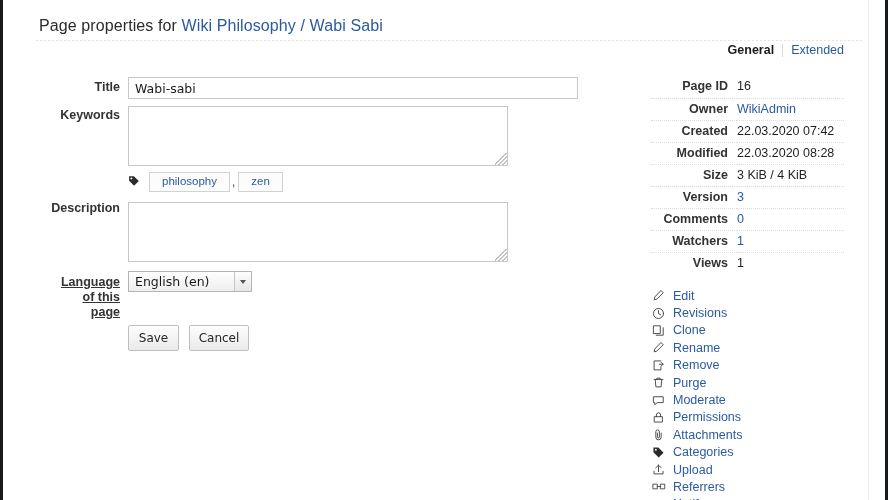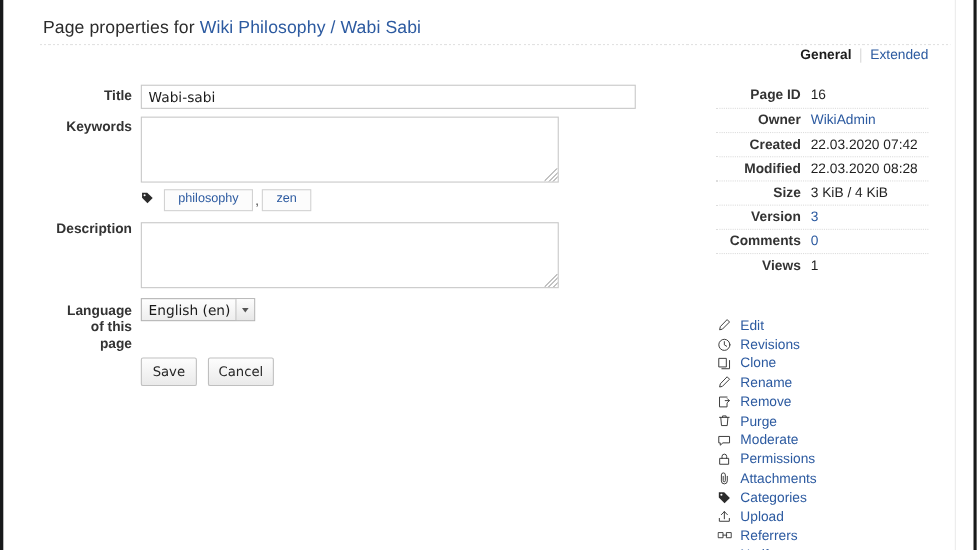--- a/index.html
+++ b/index.html
@@ -99,21 +99,21 @@
   }
   .tag-sep { font-size: 12px; color: #444; padding: 0 3px 0 2px; }
   
   .sel-wrap {
     position: absolute;
     display: flex;
     align-items: stretch;
     border: 1px solid #b4b4b4;
     background: linear-gradient(#fefefe,#eeeeee);
     height: 21px;
-    width: 104px;
+    width: 124px;
   }
   .sel-value {
     flex: 1;
     font-size: 12.5px;
     color: #1a1a1a;
     padding: 2px 0 0 6px;
     font-family: "DejaVu Sans", sans-serif;
     white-space: nowrap;
     overflow: hidden;
   }
@@ -235,21 +235,21 @@
         </span>
         <a class="tag-chip" href="#">philosophy</a>
         <span class="tag-sep">,</span>
         <a class="tag-chip" href="#">zen</a>
       </div>
 
       <div class="f-label" style="left:30px; top:141px;">Description</div>
       <textarea class="txt-area" style="left: 122px; top: 142px; width: 380px; height: 60px;" placeholder=""></textarea>
       <div class="resize-grip" style="left:489px; top:189px;"></div>
 
-      <div class="f-label" style="left:30px; top:215px;">
+      <div class="f-label" style="left:30px; top:215px;text-decoration:underline;">
         <div>Language</div>
         <div>of this</div>
         <div>page</div>
       </div>
       <div class="sel-wrap" style="left:122px; top:211px;">
         <div class="sel-value">English (en)</div>
         <div class="sel-btn">
             <i></i>
           </div>
       </div>
@@ -291,20 +291,24 @@
             </tr>
             <tr>
               <td class="p-key">Version</td>
               <td class="p-val link">3</td>
             </tr>
             <tr>
               <td class="p-key">Comments</td>
               <td class="p-val link">0</td>
             </tr>
             <tr>
+              <td class="p-key">Watchers</td>
+              <td class="p-val link">1</td>
+            </tr>
+            <tr>
               <td class="p-key">Views</td>
               <td class="p-val">1</td>
             </tr>
           </tbody>
       </table>
 
       <div class="actions" id="action-list">
           <a class="act" href="#">
             <span class="ic">
               <svg width="13" height="13" viewBox="0 0 16 16">

